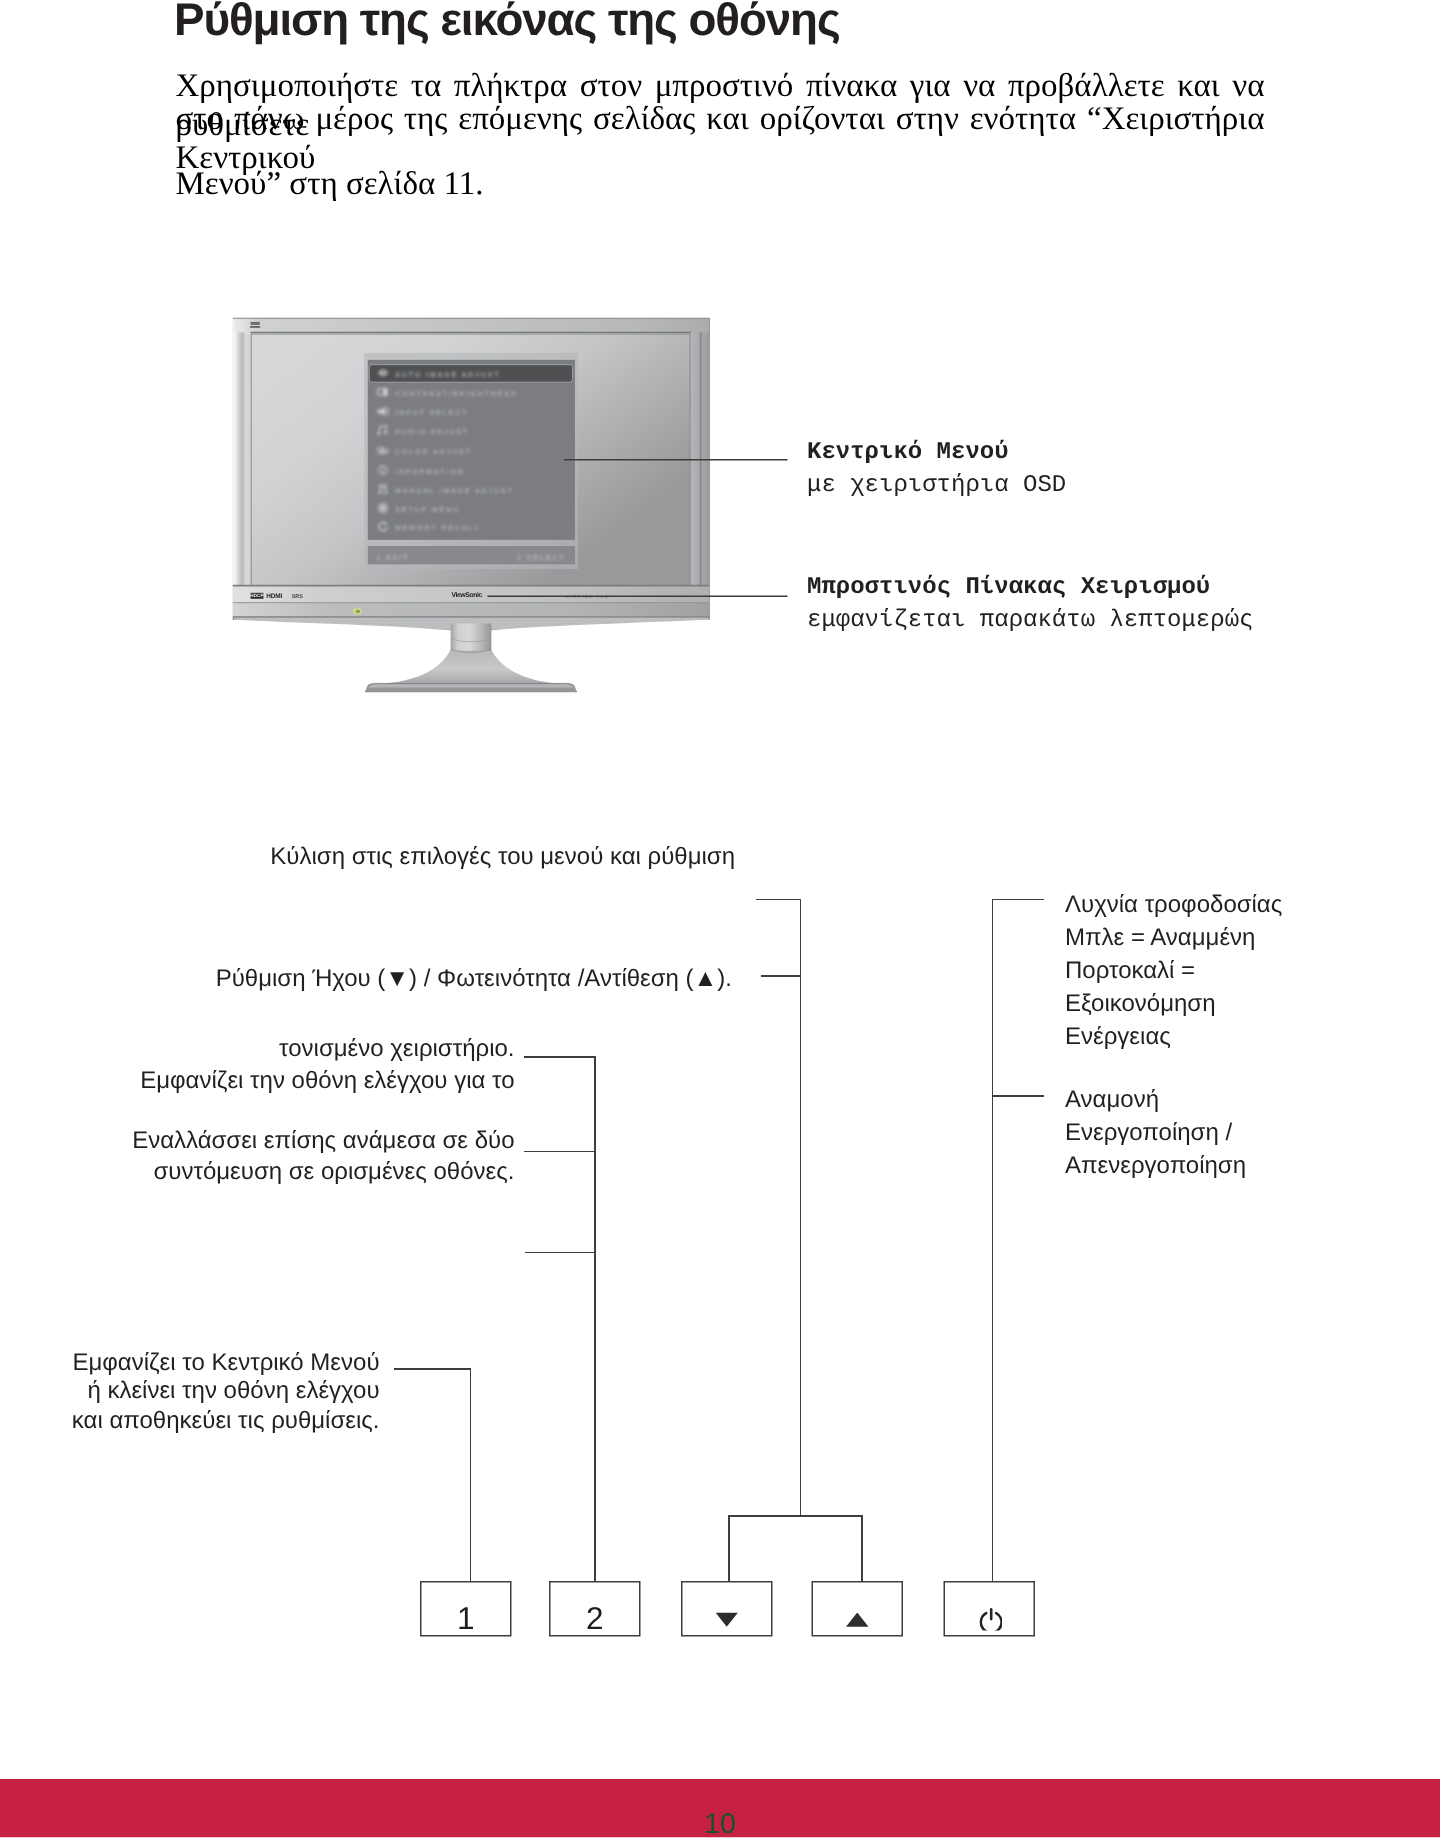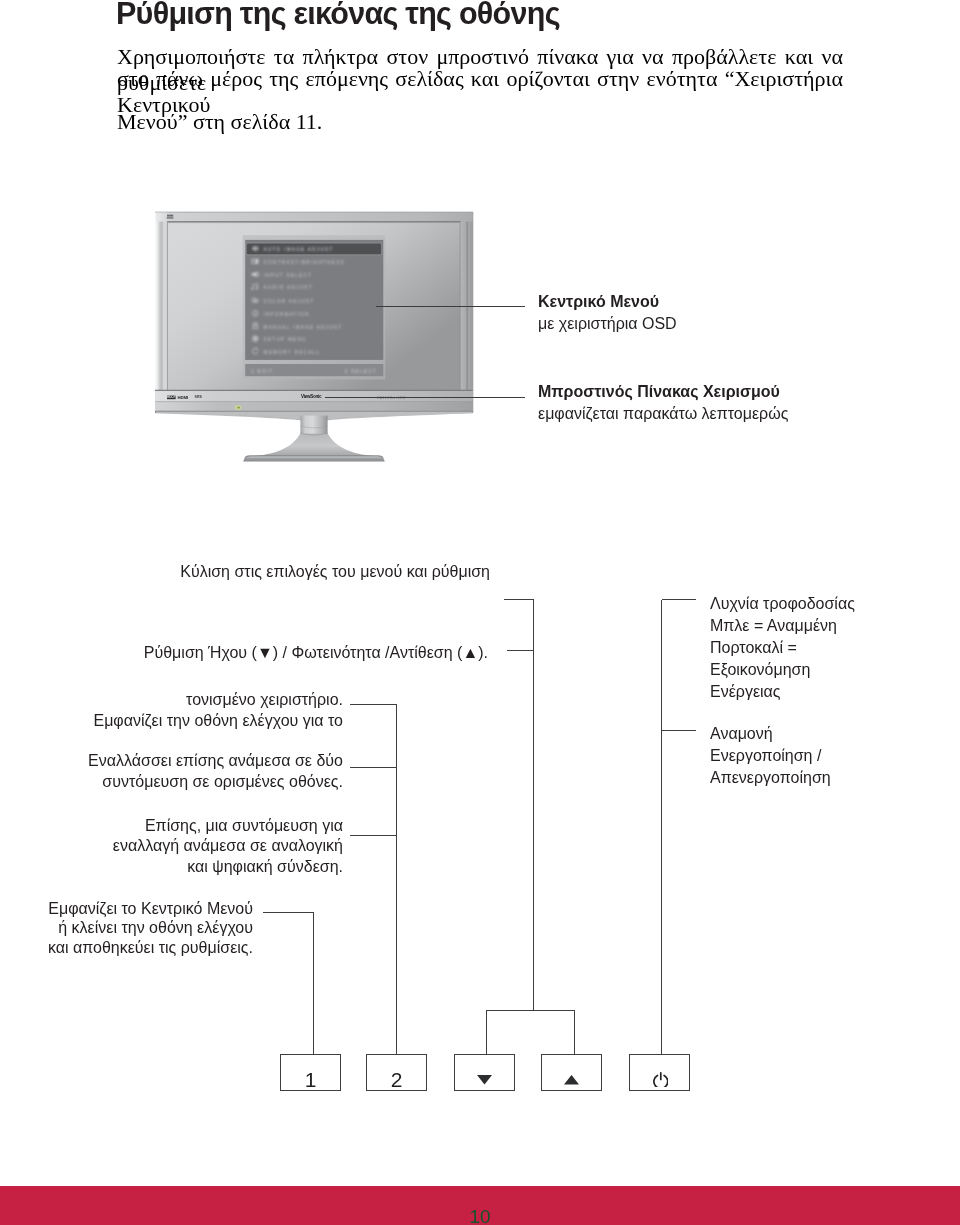--- a/index.html
+++ b/index.html
@@ -12,21 +12,21 @@
 
   .osd-txt{font-family:"Liberation Sans",sans-serif;font-size:4.5px;letter-spacing:1.38px;fill:#e3e5e6;dominant-baseline:middle;opacity:0.88;}
 
   .osd-dim{opacity:0.72;}
   
   #monitor{position:absolute;left:155px;top:211px;}
   
   .cl{position:absolute;font-family:"Liberation Sans",sans-serif;font-size:16px;color:#231f20;line-height:21.9px;white-space:nowrap;}
   .cl.r{text-align:right;}
 
-  .lbl{position:absolute;font-family:Liberation Sans, sans-serif;font-size:16px;color:#231f20;line-height:21.9px;white-space:nowrap;}
+  .lbl{position:absolute;font-family:Liberation Mono, monospace;font-size:16px;color:#231f20;line-height:21.9px;white-space:nowrap;}
   .lbl b{font-weight:bold;}
   .lead{position:absolute;background:#3c3c3e;height:1px;}
   #buttons{position:absolute;left:0;top:0;}
   .btn{position:absolute;top:1054px;width:61px;height:37px;border:1.4px solid #3c3e40;box-sizing:border-box;display:flex;align-items:center;justify-content:center;font-family:"Liberation Sans",sans-serif;font-size:21px;color:#1d1e20;background:#fff;line-height:1;}
   .btn>span{display:block;margin-top:14px;}
   .btn .pw,.btn .arw{display:flex;align-items:center;justify-content:center;}
   .btn .arw{margin-top:15px;}
   .btn .pw{margin-top:14px;margin-left:2px;}
   .footer-bar{position:absolute;left:0;top:1186px;width:960px;height:39px;background:#c62142;}
   .pagenum{position:absolute;left:0;top:1207px;width:960px;text-align:center;color:#14532d;font-family:"Liberation Sans",sans-serif;font-size:19px;line-height:19px;}
@@ -230,25 +230,20 @@
     <div>Ρύθμιση Ήχου (▼)  / Φωτεινότητα /Αντίθεση (▲).</div>
   </div>
   <div class="cl r" style="left:40px;top:690px;width:303px;line-height:20.5px;">
     <div>τονισμένο χειριστήριο.</div>
     <div>Εμφανίζει την οθόνη ελέγχου για το</div>
   </div>
   <div class="cl r" style="left:40px;top:751px;width:303px;line-height:20.5px;">
     <div>Εναλλάσσει επίσης ανάμεσα σε δύο</div>
     <div>συντόμευση σε ορισμένες οθόνες.</div>
   </div>
-  <div class="cl r" style="left:40px;top:816px;width:303px;line-height:20.4px;">
-    <div>Επίσης, μια συντόμευση για</div>
-    <div>εναλλαγή ανάμεσα σε αναλογική</div>
-    <div>και ψηφιακή σύνδεση.</div>
-  </div>
   <div class="cl r" style="left:0px;top:899px;width:253px;line-height:19.4px;">
     <div>Εμφανίζει το Κεντρικό Μενού</div>
     <div>ή κλείνει την οθόνη ελέγχου</div>
     <div>και αποθηκεύει τις ρυθμίσεις.</div>
   </div>
 
   <div class="cl" style="left:710px;top:593px;line-height:22.1px;">
     <div>Λυχνία τροφοδοσίας</div>
     <div>Μπλε = Αναμμένη</div>
     <div>Πορτοκαλί =</div>

